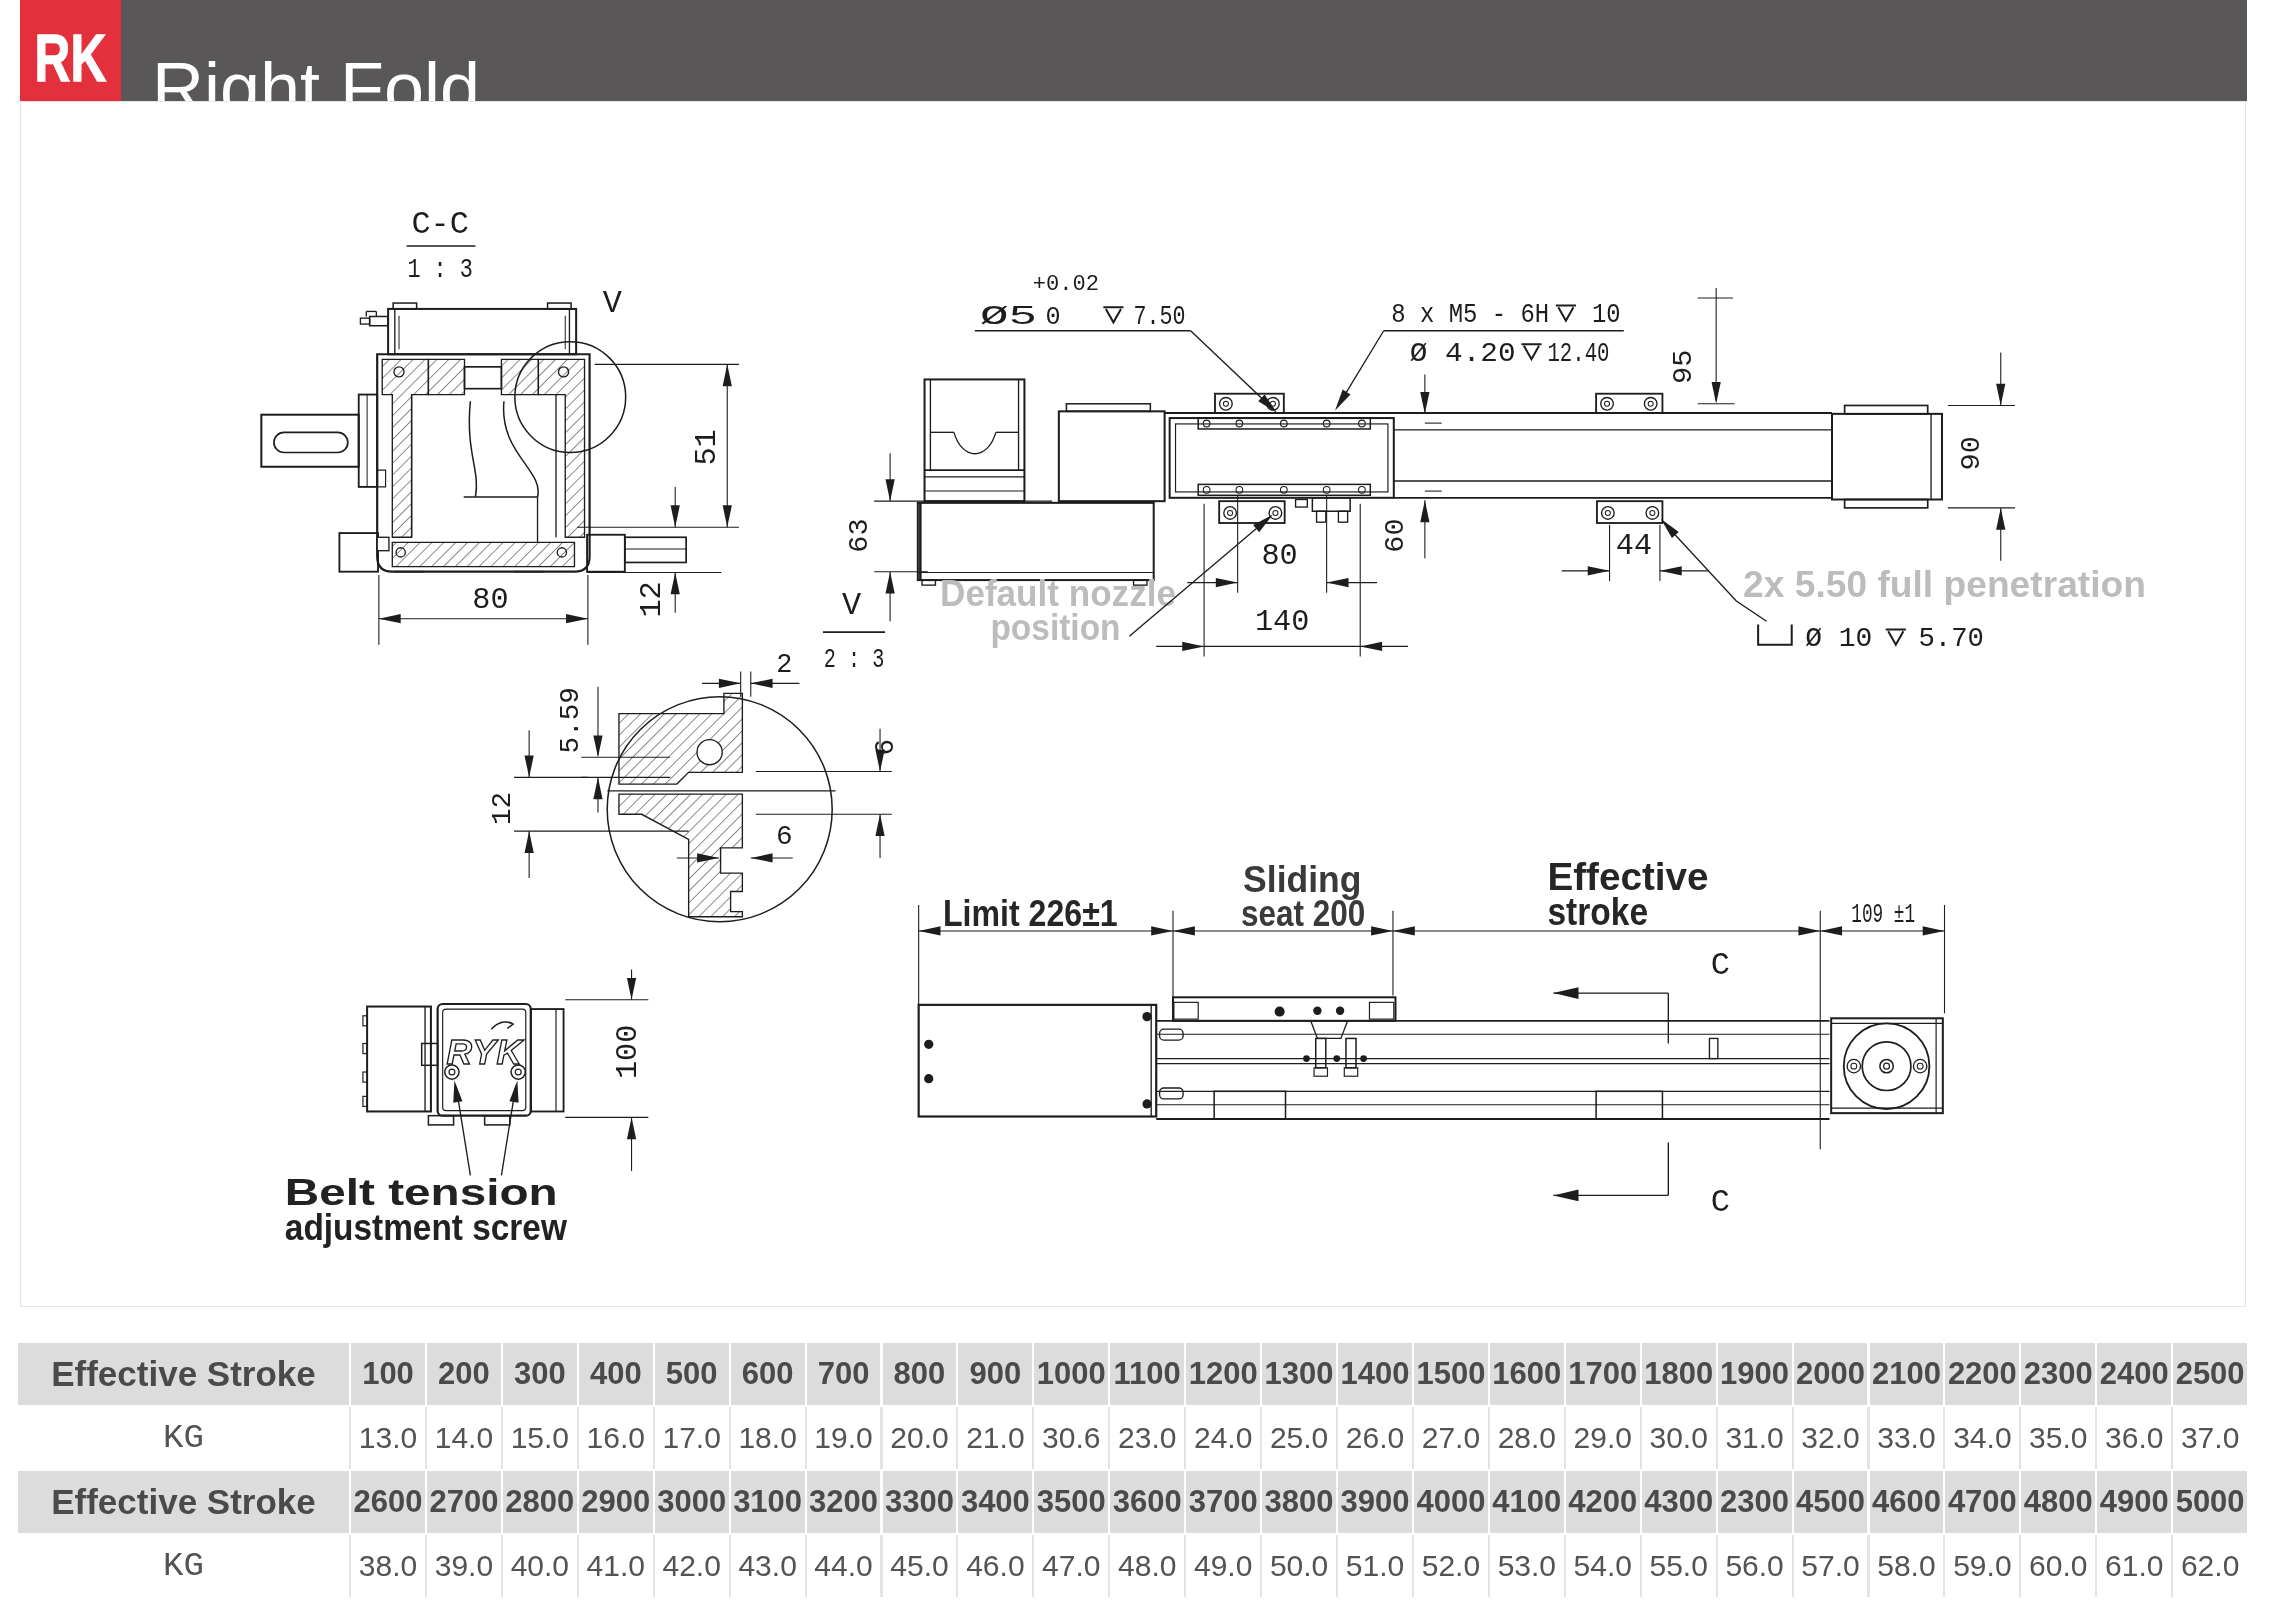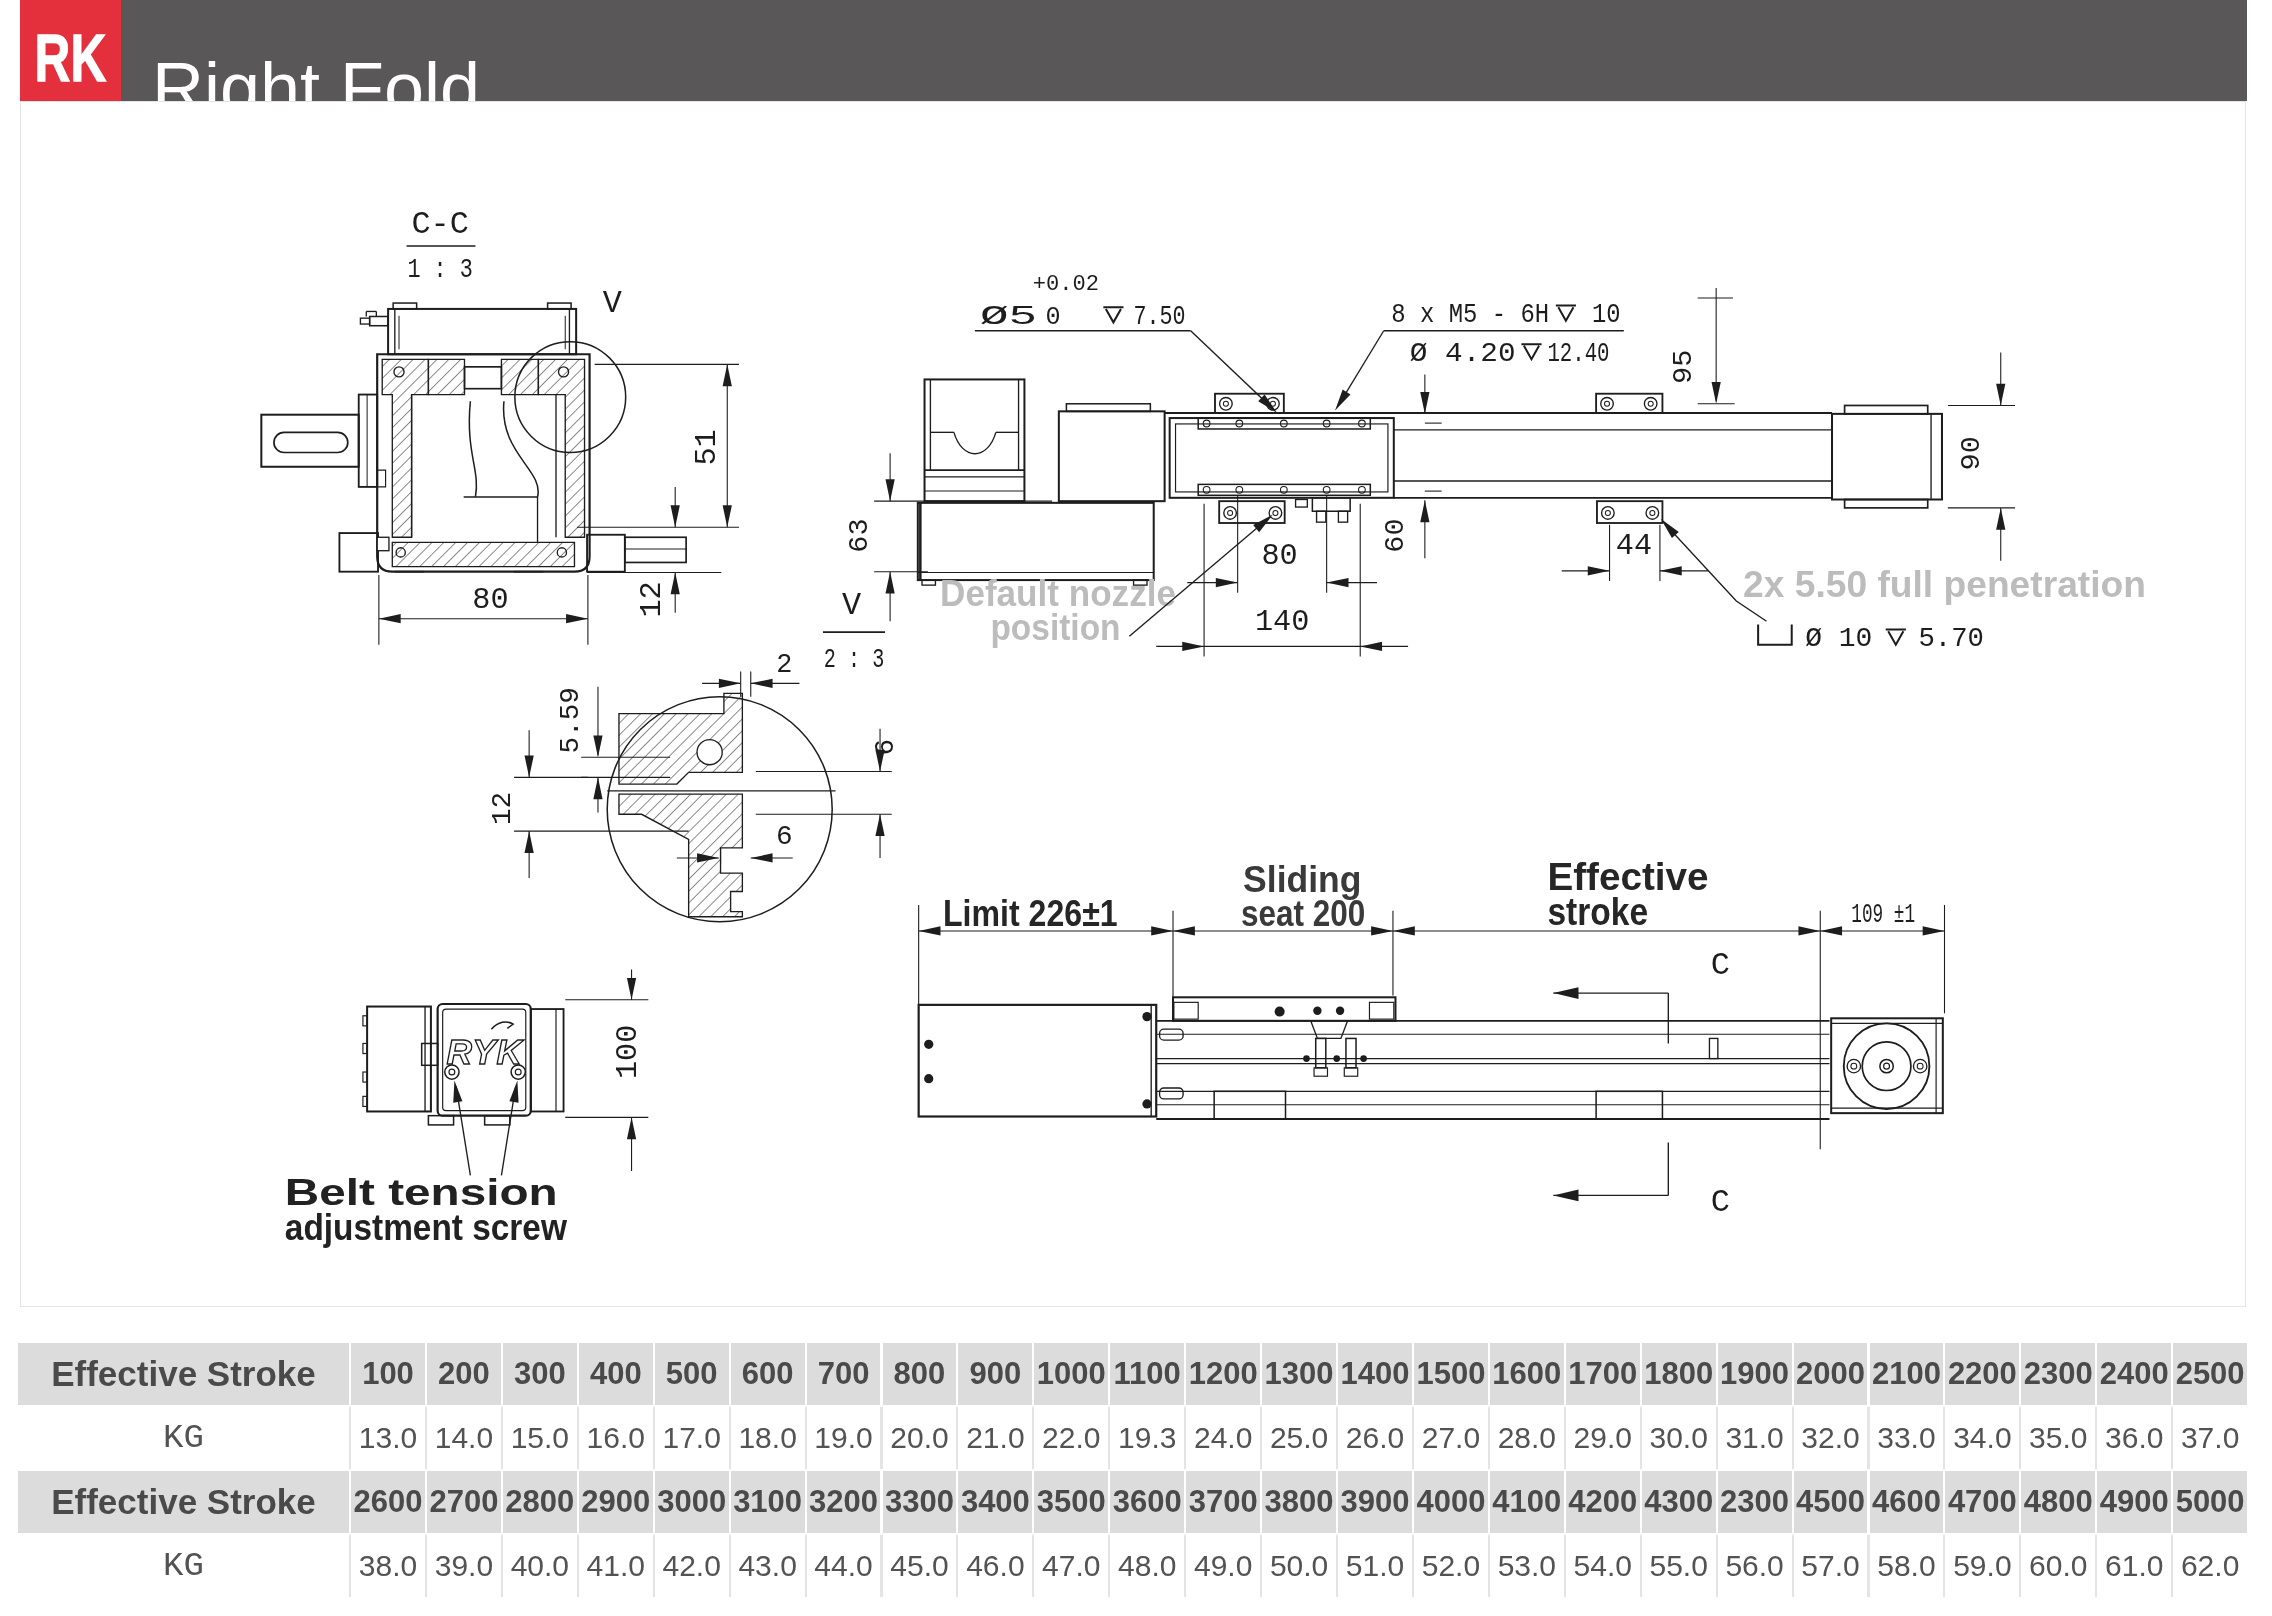--- a/index.html
+++ b/index.html
@@ -420,22 +420,22 @@
       <div class="c first">KG</div>
       <div class="c">13.0</div>
       <div class="c">14.0</div>
       <div class="c">15.0</div>
       <div class="c">16.0</div>
       <div class="c">17.0</div>
       <div class="c">18.0</div>
       <div class="c">19.0</div>
       <div class="c">20.0</div>
       <div class="c">21.0</div>
-      <div class="c">22.0</div>
-      <div class="c">19.3</div>
+      <div class="c">30.6</div>
+      <div class="c">23.0</div>
       <div class="c">24.0</div>
       <div class="c">25.0</div>
       <div class="c">26.0</div>
       <div class="c">27.0</div>
       <div class="c">28.0</div>
       <div class="c">29.0</div>
       <div class="c">30.0</div>
       <div class="c">31.0</div>
       <div class="c">32.0</div>
       <div class="c">33.0</div>

